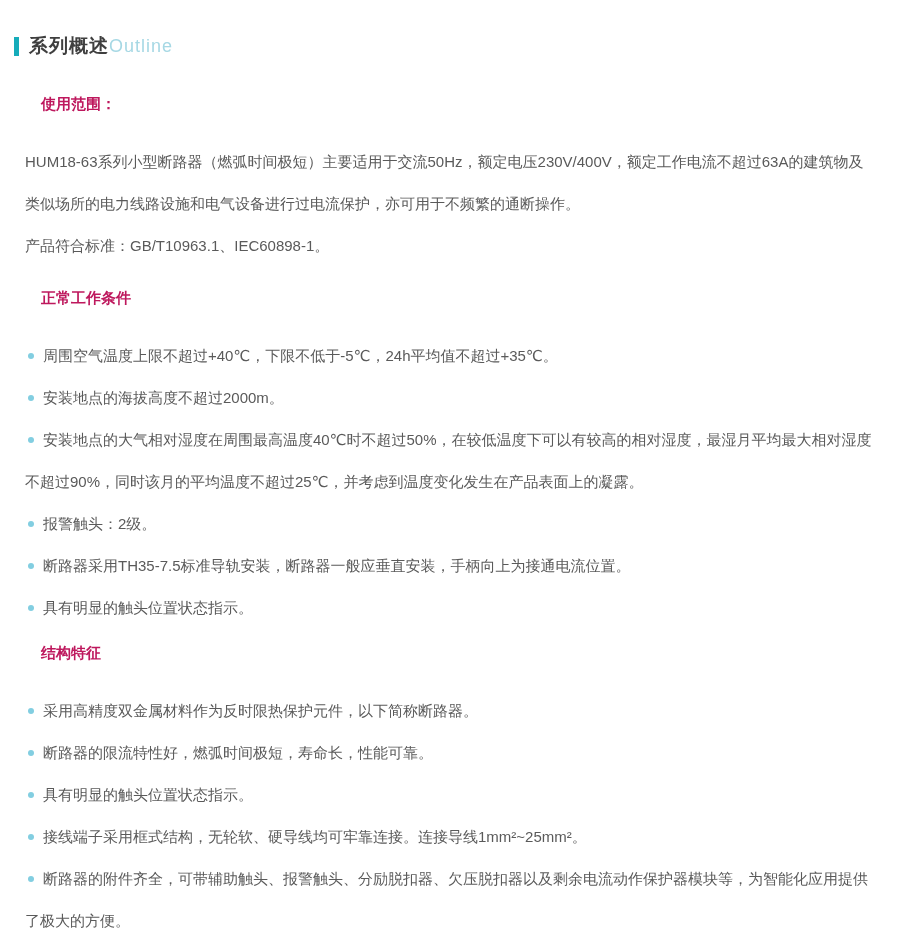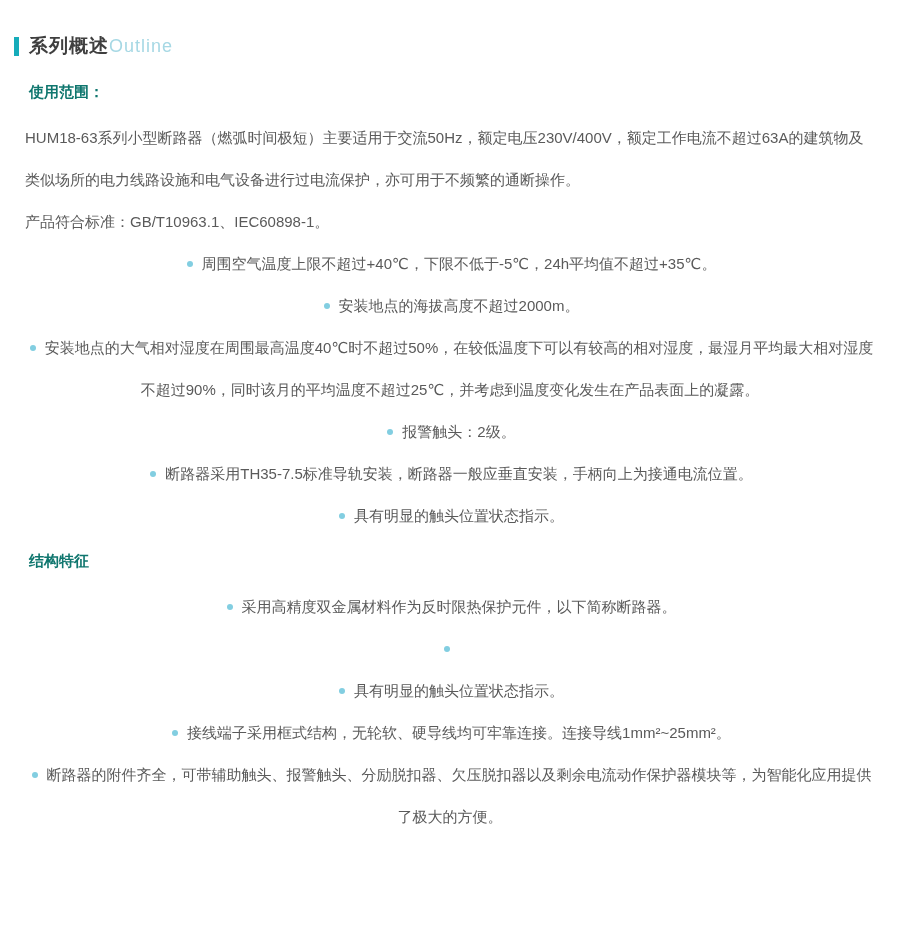--- a/index.html
+++ b/index.html
@@ -42,44 +42,43 @@
   }
   .title-en {
     font-size: 18px;
     color: #a6d8e4;
     letter-spacing: 1px;
   }
   .content {
     padding-left: 11px; 
   }
   .sub-heading {
-    margin: 4px;
+    margin: 16px;
     font-size: 15px;
     font-weight: 700;
-    color: #0f766e;
+    color: #be185d;
     line-height: 42px;
   }
   .sub-heading.gap-lg { margin-top: 10px; }
   .sub-heading.gap-sm { margin-top: 3px; }
   .body-text {
     margin: 0;
     font-size: 15px;
     color: #5a5a5a;
     line-height: 42px;
   }
   ul.bullet-list {
     list-style: none;
     margin: 0;
     padding: 0;
   }
   ul.bullet-list li {
     font-size: 15px;
     color: #5a5a5a;
     line-height: 42px;
-    text-align: center;
   }
   .dot {
     display: inline-block;
     width: 6px;
     height: 6px;
     border-radius: 50%;
     background: #82cee1;
     margin: 0 9px 3px 3px;
     vertical-align: middle;
   }
@@ -95,34 +94,35 @@
     <span class="title-en">Outline</span>
   </div>
 
   <div class="content">
 
     <h3 class="sub-heading">使用范围：</h3>
 
     <p class="body-text">HUM18-63系列小型断路器（燃弧时间极短）主要适用于交流50Hz，额定电压230V/400V，额定工作电流不超过63A的建筑物及类似场所的电力线路设施和电气设备进行过电流保护，亦可用于不频繁的通断操作。</p>
     <p class="body-text">产品符合标准：GB/T10963.1、IEC60898-1。</p>
 
+    <h3 class="sub-heading gap-lg">正常工作条件</h3>
 
     <ul class="bullet-list">
       <li><span class="dot"></span><span>周围空气温度上限不超过+40℃，下限不低于-5℃，24h平均值不超过+35℃。</span></li>
       <li><span class="dot"></span><span>安装地点的海拔高度不超过2000m。</span></li>
       <li><span class="dot"></span><span>安装地点的大气相对湿度在周围最高温度40℃时不超过50%，在较低温度下可以有较高的相对湿度，最湿月平均最大相对湿度不超过90%，同时该月的平均温度不超过25℃，并考虑到温度变化发生在产品表面上的凝露。</span></li>
       <li><span class="dot"></span><span>报警触头：2级。</span></li>
       <li><span class="dot"></span><span>断路器采用TH35-7.5标准导轨安装，断路器一般应垂直安装，手柄向上为接通电流位置。</span></li>
       <li><span class="dot"></span><span>具有明显的触头位置状态指示。</span></li>
     </ul>
 
     <h3 class="sub-heading gap-sm">结构特征</h3>
 
     <ul class="bullet-list">
       <li><span class="dot"></span><span>采用高精度双金属材料作为反时限热保护元件，以下简称断路器。</span></li>
-      <li><span class="dot"></span></li>
+      <li><span class="dot"></span><span>断路器的限流特性好，燃弧时间极短，寿命长，性能可靠。</span></li>
       <li><span class="dot"></span><span>具有明显的触头位置状态指示。</span></li>
       <li><span class="dot"></span><span>接线端子采用框式结构，无轮软、硬导线均可牢靠连接。连接导线1mm²~25mm²。</span></li>
       <li><span class="dot"></span><span>断路器的附件齐全，可带辅助触头、报警触头、分励脱扣器、欠压脱扣器以及剩余电流动作保护器模块等，为智能化应用提供了极大的方便。</span></li>
     </ul>
 
   </div>
 </div>
 
 </body></html>

